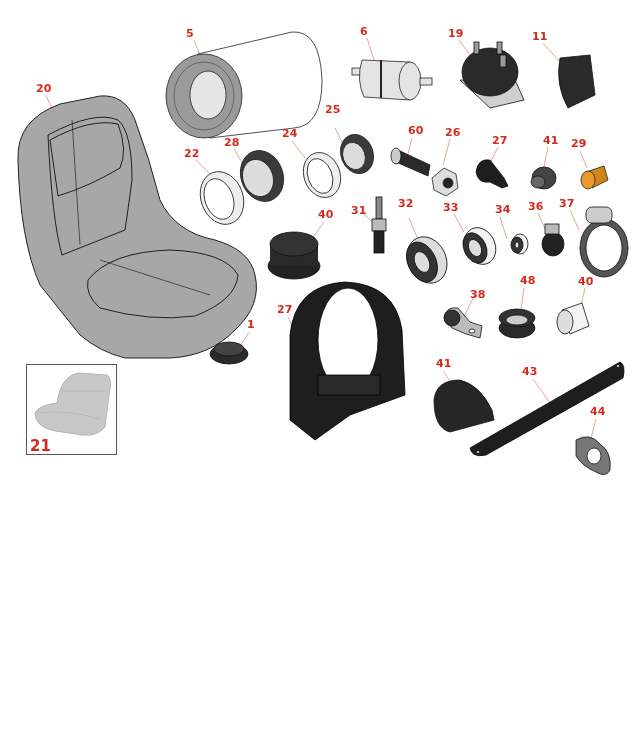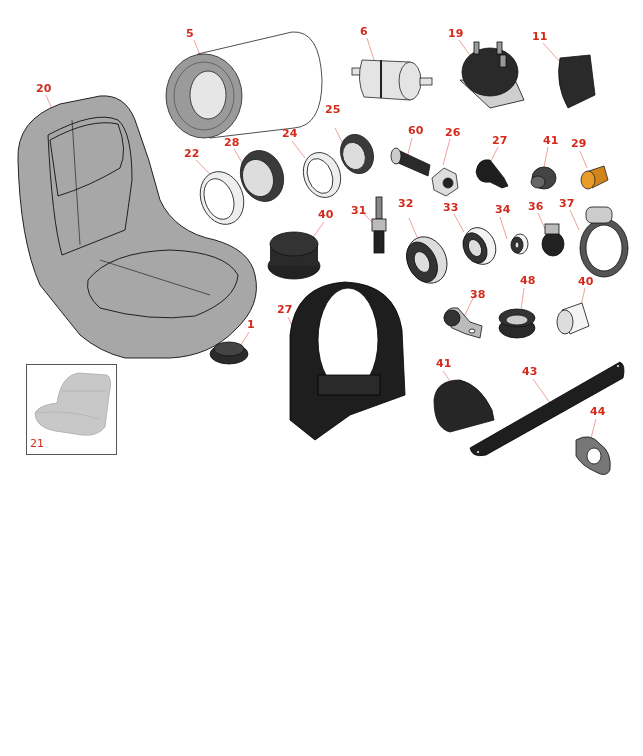--- a/index.html
+++ b/index.html
@@ -1,19 +1,19 @@
 <!DOCTYPE html>
 <html><head>
 <meta charset="utf-8">
 <style>
   html, body { margin:0; padding:0; background:#ffffff; }
   body { width:643px; height:756px; position:relative; overflow:hidden; font-family:"DejaVu Sans", sans-serif; }
   .canvas { position:absolute; left:0; top:0; width:643px; height:756px; }
   .callout { position:absolute; color:#d42a1c; font-weight:bold; font-size:11px; line-height:12px; cursor:pointer; }
-  .inset-label { position:absolute; color:#d42a1c; font-size:11px; font-weight:normal; }
+  .inset-label { position:absolute; color:#d42a1c; font-size:15px; font-weight:bold; }
   .inset { position:absolute; left:26px; top:364px; width:89px; height:89px; border:1px solid #555; background:#fff; }
   svg { position:absolute; left:0; top:0; }
 </style>
 </head>
 <body>
 
 <div class="canvas">
 
 <svg width="643" height="756" viewBox="0 0 643 756">
 

